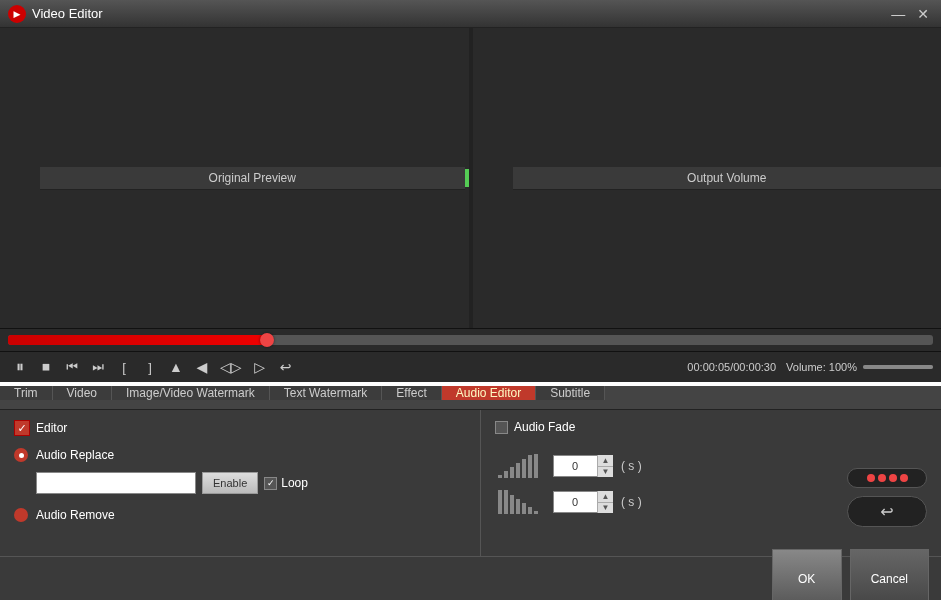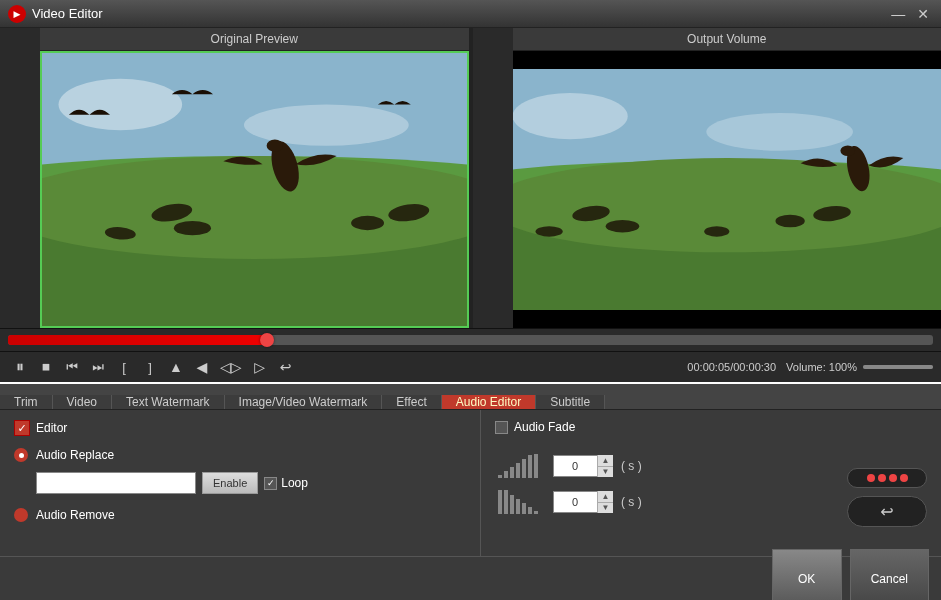--- a/index.html
+++ b/index.html
@@ -16,21 +16,21 @@
     .title-bar-icon { width: 18px; height: 18px; background: #c00; border-radius: 50%; display: flex; align-items: center; justify-content: center; font-size: 10px; }
     .title-bar-title { font-size: 13px; color: #fff; }
     .title-bar-controls { display: flex; gap: 4px; }
     .title-bar-btn { background: none; border: none; color: #ccc; font-size: 14px; cursor: pointer; padding: 0 4px; }
 
     
     .preview-area {
       display: flex; height: 300px; background: #2a2a2a;
     }
     .preview-panel {
-      flex: 1; display: flex; flex-direction: column; align-items: center; padding-left: 40px;
+      flex: 1; display: flex; align-items: center; padding-left: 40px;
     }
     .preview-label {
       background: #3a3a3a; width: 100%; text-align: center;
       padding: 4px 0; font-size: 12px; color: #ccc; border-bottom: 1px solid #222;
     }
     .preview-video {
       flex: 1; width: 100%; position: relative; overflow: hidden;
     }
     .preview-video.original { background: #6a9ec0; border: 2px solid #5c5; }
     .preview-video.output { background: #000; }
@@ -71,22 +71,22 @@
     }
     .time-display { margin-left: auto; color: #ccc; font-size: 11px; white-space: nowrap; }
     .volume-label { color: #ccc; font-size: 11px; margin-left: 8px; }
     .volume-slider {
       width: 70px; height: 4px; background: #555; border-radius: 2px; margin-left: 4px; cursor: pointer; position: relative;
     }
     .volume-fill { width: 100%; height: 100%; background: #888; border-radius: 2px; }
 
     
     .tab-bar {
-      display: flex; background: #444; border-top: 2px solid #ffffff; border-bottom: 1px solid #222;
-      height: 28px; align-items: flex-end;
+      display: flex; background: #444; border-top: 4px solid #ffffff; border-bottom: 1px solid #222;
+      height: 28px; align-items: flex-start;
     }
     .tab {
       padding: 0 14px; display: flex; align-items: center; cursor: pointer;
       font-size: 12px; color: #ccc; background: #3c3c3c; border-right: 1px solid #555;
       white-space: nowrap;
     }
     .tab.active { background: #c0392b; color: #fef9c3; }
 
     
     .content-area {
@@ -323,24 +323,24 @@
 </div>
 
 <div class="tab-bar">
   <div class="tab">
     <span>Trim</span>
   </div>
   <div class="tab">
     <span>Video</span>
   </div>
   <div class="tab">
+    <span>Image/Video Watermark</span>
+  </div>
+  <div class="tab">
     <span>Text Watermark</span>
-  </div>
-  <div class="tab">
-    <span>Image/Video Watermark</span>
   </div>
   <div class="tab">
     <span>Effect</span>
   </div>
   <div class="tab active">
     <span>Audio Editor</span>
   </div>
   <div class="tab">
     <span>Subtitle</span>
   </div>

